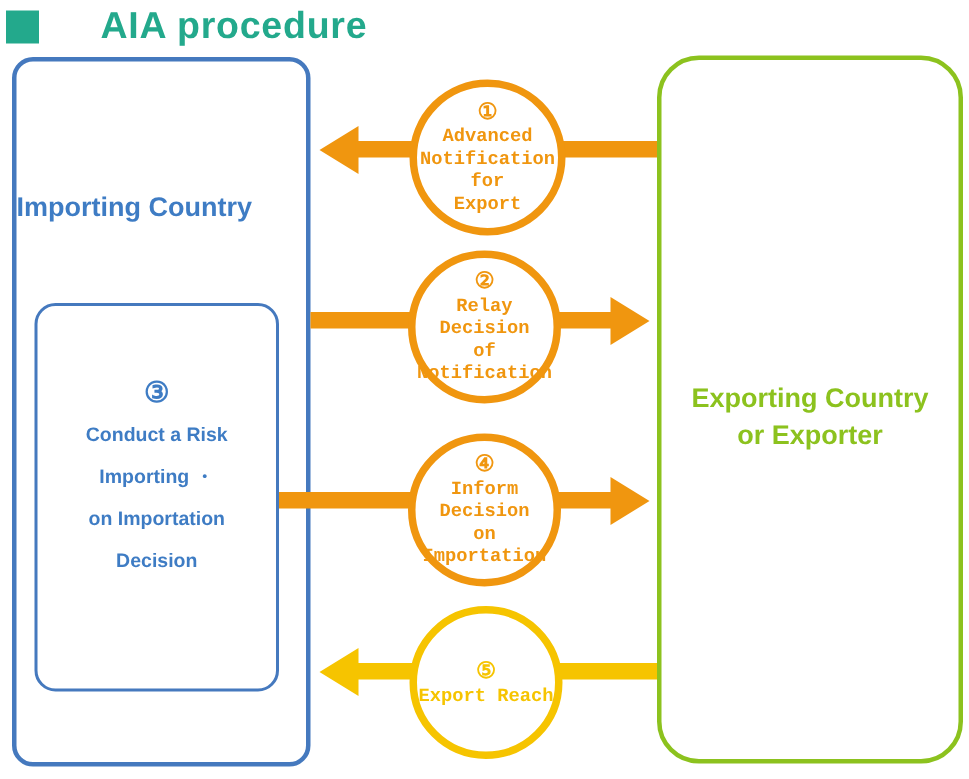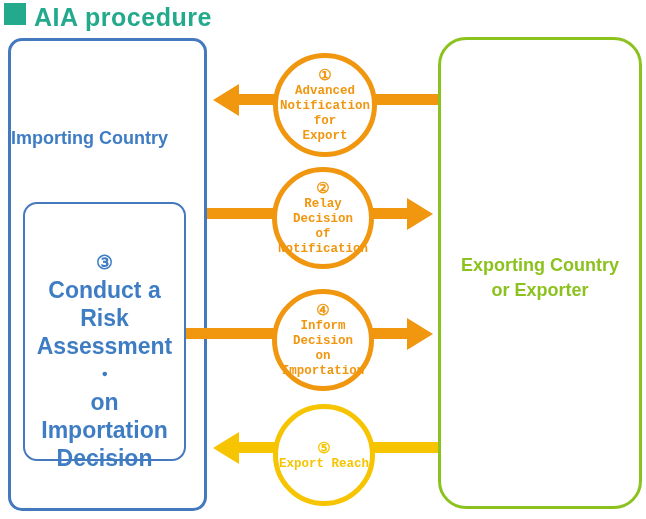--- a/index.html
+++ b/index.html
@@ -14,21 +14,21 @@
   html,body{background:#fff;}
   body{font-family:"Liberation Sans", sans-serif;}
   .stage{
     position:relative;
     width:646px;height:519px;
     background:#fff;
     overflow:hidden;
   }
 
   
-  .title-row{position:absolute;left:4px;top:3px;display:flex;align-items:flex-start;}
+  .title-row{position:absolute;left:4px;top:3px;display:flex;align-items:center;gap:33px;}
   .title-square{width:22px;height:22px;background:var(--teal);display:inline-block;}
   .title-text{
     color:var(--teal);
     font-size:25px;font-weight:700;
     margin-left:8px;letter-spacing:0.5px;
   }
 
   
   .import-box{
     position:absolute;left:8px;top:38px;width:199px;height:473px;
@@ -41,21 +41,21 @@
   }
   .inner-box{
     position:absolute;left:12px;top:161px;width:163px;height:259px;
     border:2px solid var(--blue);border-radius:14px;background:#fff;
     padding-top:46px;text-align:center;
   }
   .inner-number{
     color:var(--blue-text);font-size:19px;font-weight:700;line-height:26px;
   }
   .inner-line{
-    color:var(--blue-text);font-size:23px;font-weight:700;line-height:28px;
+    color:var(--blue-text);font-size:13px;font-weight:700;line-height:28px;
   }
 
   .export-box{
     position:absolute;left:438px;top:37px;width:204px;height:472px;
     border:3px solid var(--green);border-radius:28px;background:#fff;
   }
   .export-label{
     position:absolute;left:0;top:213px;width:100%;
     text-align:center;color:var(--green);
     font-size:18px;font-weight:700;line-height:25px;
@@ -96,21 +96,21 @@
   <div class="title-row">
     <span class="title-square"></span>
     <span class="title-text">AIA procedure</span>
   </div>
 
   <div class="import-box">
     <div class="import-label">Importing Country</div>
     <div class="inner-box">
       <div class="inner-number">③</div>
       <div class="inner-line">Conduct a Risk</div>
-      <div class="inner-line">Assessment ・</div>
+      <div class="inner-line">Importing ・</div>
       <div class="inner-line">on Importation</div>
       <div class="inner-line">Decision</div>
     </div>
   </div>
 
   <div class="export-box">
     <div class="export-label">
       <div>Exporting Country</div>
       <div>or Exporter</div>
     </div>

